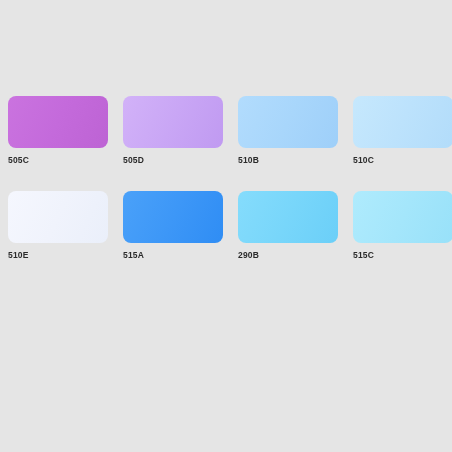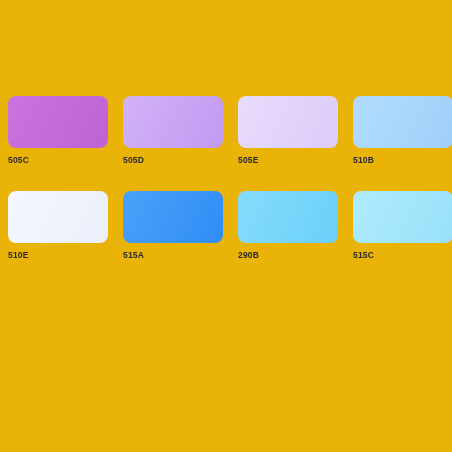--- a/index.html
+++ b/index.html
@@ -12,21 +12,21 @@
     height: 452px;
     background: #ffffff;
     font-family: "Liberation Sans", sans-serif;
     overflow: hidden;
   }
 
   .palette-sheet {
     box-sizing: border-box;
     width: 452px;
     height: 452px;
-    background: #eab308;
+    background: #e5e5e5;
     padding: 96px 0 0 0;
   }
 
   .swatch-grid {
     display: grid;
     grid-template-columns: repeat(4, 100px);
     grid-template-rows: repeat(3, 95px);
     column-gap: 15px;
     row-gap: 0px;
     margin: 0 0 0 8px;
@@ -64,26 +64,26 @@
   <div class="swatch-grid">
       <div class="swatch-cell">
         <div class="swatch-chip" style="background: linear-gradient(115deg, rgb(202, 115, 223) 0%, rgb(196, 106, 219) 50%, rgb(189, 99, 212) 100%);"></div>
         <div class="swatch-label">505C</div>
       </div>
       <div class="swatch-cell">
         <div class="swatch-chip" style="background: linear-gradient(115deg, rgb(210, 178, 248) 0%, rgb(201, 166, 245) 50%, rgb(192, 154, 241) 100%);"></div>
         <div class="swatch-label">505D</div>
       </div>
       <div class="swatch-cell">
-        <div class="swatch-chip" style="background: linear-gradient(115deg, rgb(232, 220, 252) 0%, rgb(226, 211, 250) 50%, rgb(220, 204, 247) 100%);"></div>
-        <div class="swatch-label">505E</div>
+        <div class="swatch-chip" style="background: linear-gradient(115deg, rgb(178, 220, 253) 0%, rgb(168, 214, 251) 50%, rgb(158, 207, 249) 100%);"></div>
+        <div class="swatch-label">510B</div>
       </div>
       <div class="swatch-cell">
-        <div class="swatch-chip" style="background: linear-gradient(115deg, rgb(178, 220, 253) 0%, rgb(168, 214, 251) 50%, rgb(158, 207, 249) 100%);"></div>
-        <div class="swatch-label">510B</div>
+        <div class="swatch-chip" style="background: linear-gradient(115deg, rgb(198, 232, 253) 0%, rgb(188, 226, 252) 50%, rgb(178, 220, 250) 100%);"></div>
+        <div class="swatch-label">510C</div>
       </div>
       <div class="swatch-cell">
         <div class="swatch-chip" style="background: linear-gradient(115deg, rgb(245, 247, 254) 0%, rgb(240, 243, 252) 50%, rgb(234, 239, 250) 100%);"></div>
         <div class="swatch-label">510E</div>
       </div>
       <div class="swatch-cell">
         <div class="swatch-chip" style="background: linear-gradient(115deg, rgb(74, 161, 249) 0%, rgb(61, 151, 247) 50%, rgb(47, 141, 244) 100%);"></div>
         <div class="swatch-label">515A</div>
       </div>
       <div class="swatch-cell">

